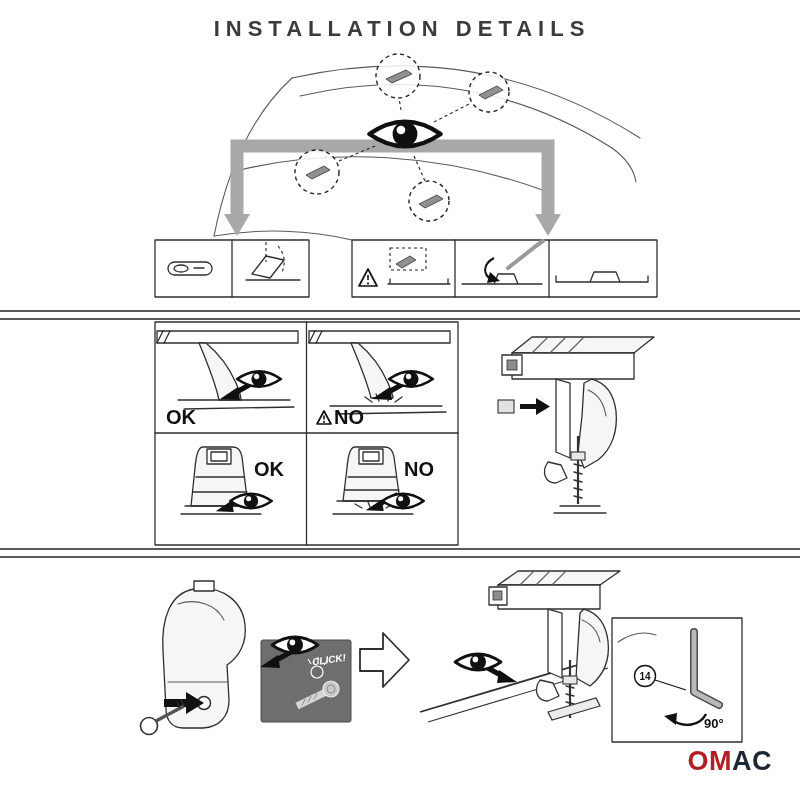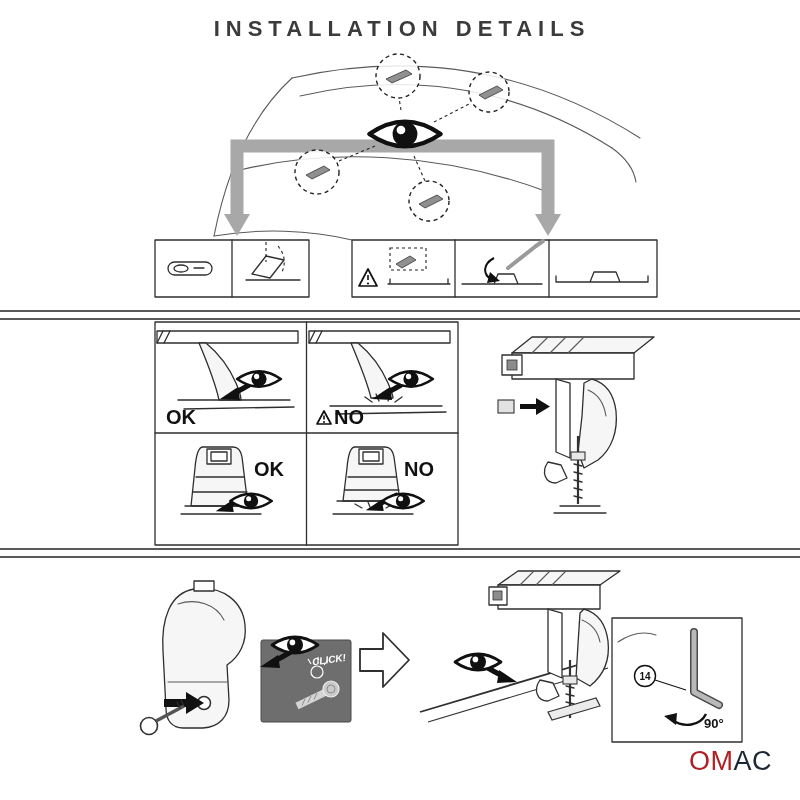--- a/index.html
+++ b/index.html
@@ -1,18 +1,18 @@
 <!DOCTYPE html>
 <html><head>
 <meta charset="utf-8">
 <style>
   html,body{margin:0;padding:0;background:#fff;}
   .page{position:relative;width:800px;height:800px;background:#fff;font-family:"Liberation Sans",sans-serif;overflow:hidden;}
   .title{position:absolute;top:14px;left:0;width:100%;text-align:center;font-size:22px;font-weight:600;letter-spacing:6px;color:#3b3b3b;margin:2px;}
-  .logo{position:absolute;right:28px;top:746px;font-size:27px;font-weight:400;letter-spacing:.5px;font-family:"Liberation Sans",sans-serif;}
+  .logo{position:absolute;right:28px;top:746px;font-size:27px;font-weight:700;letter-spacing:.5px;font-family:"Liberation Sans",sans-serif;}
   .logo .om{color:#b01f24;}
   .logo .ac{color:#1d2733;}
   svg.canvas{position:absolute;top:0;left:0;}
   
   .sk{fill:none;stroke:#5a5a5a;stroke-width:1.1;stroke-linecap:round;}
   .ln{fill:none;stroke:#2f2f2f;stroke-width:1.3;stroke-linecap:round;stroke-linejoin:round;}
   .ln2{fill:none;stroke:#222;stroke-width:1.6;}
   .shape{fill:#f6f6f6;stroke:#2f2f2f;stroke-width:1.3;stroke-linejoin:round;}
   .white{fill:#fff;stroke:#2f2f2f;stroke-width:1.3;stroke-linejoin:round;}
   .dash{fill:#fff;fill-opacity:.85;stroke:#222;stroke-width:1.4;stroke-dasharray:4 3.5;}

